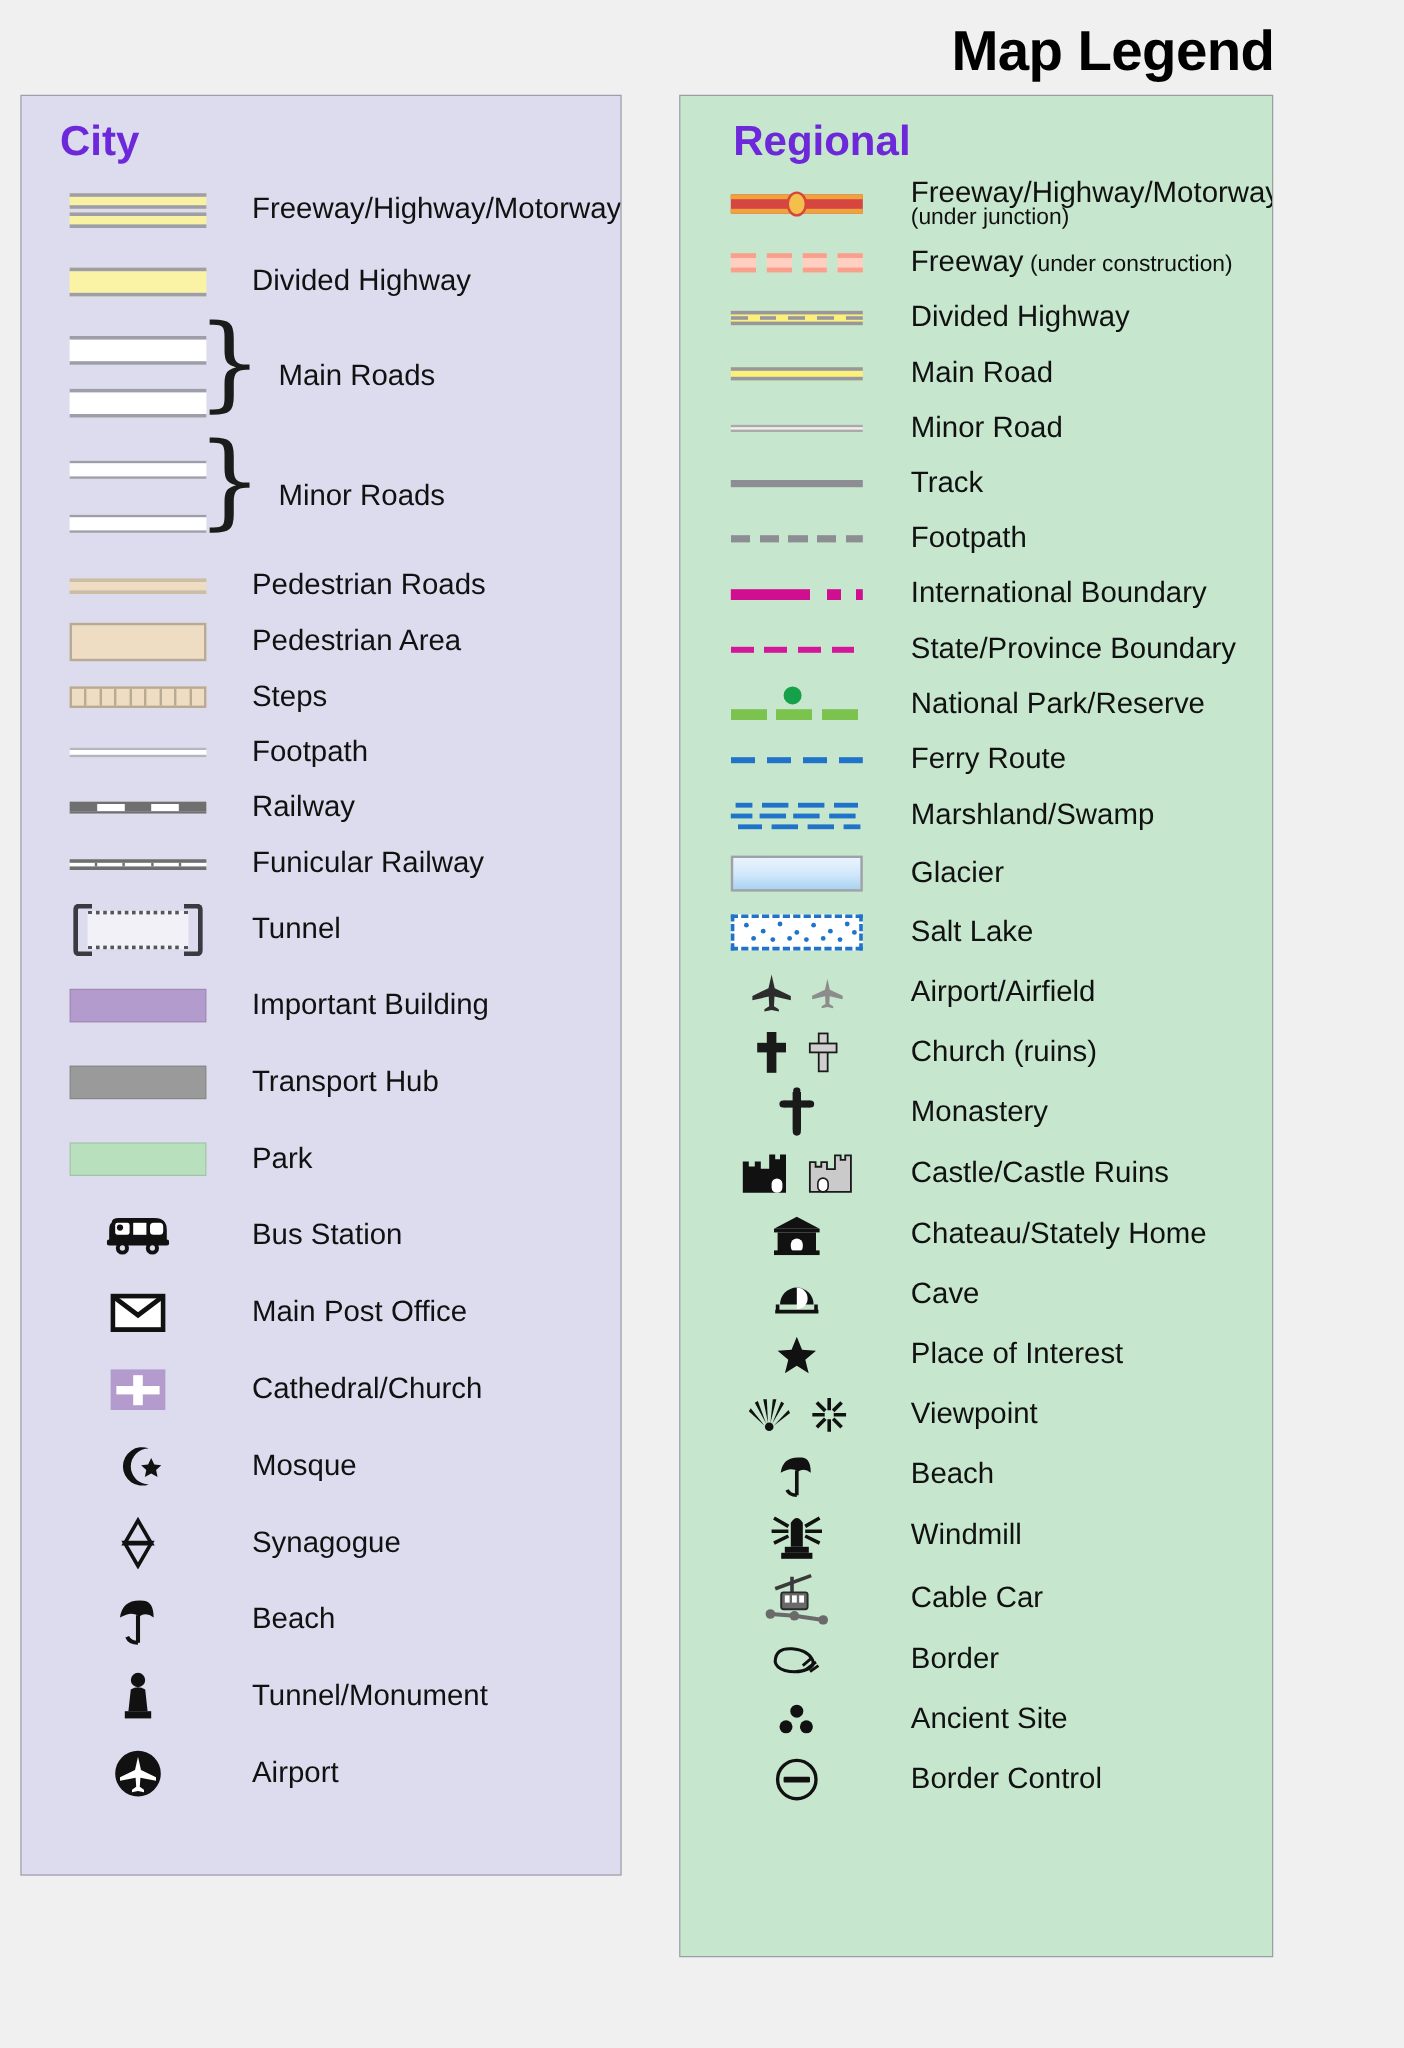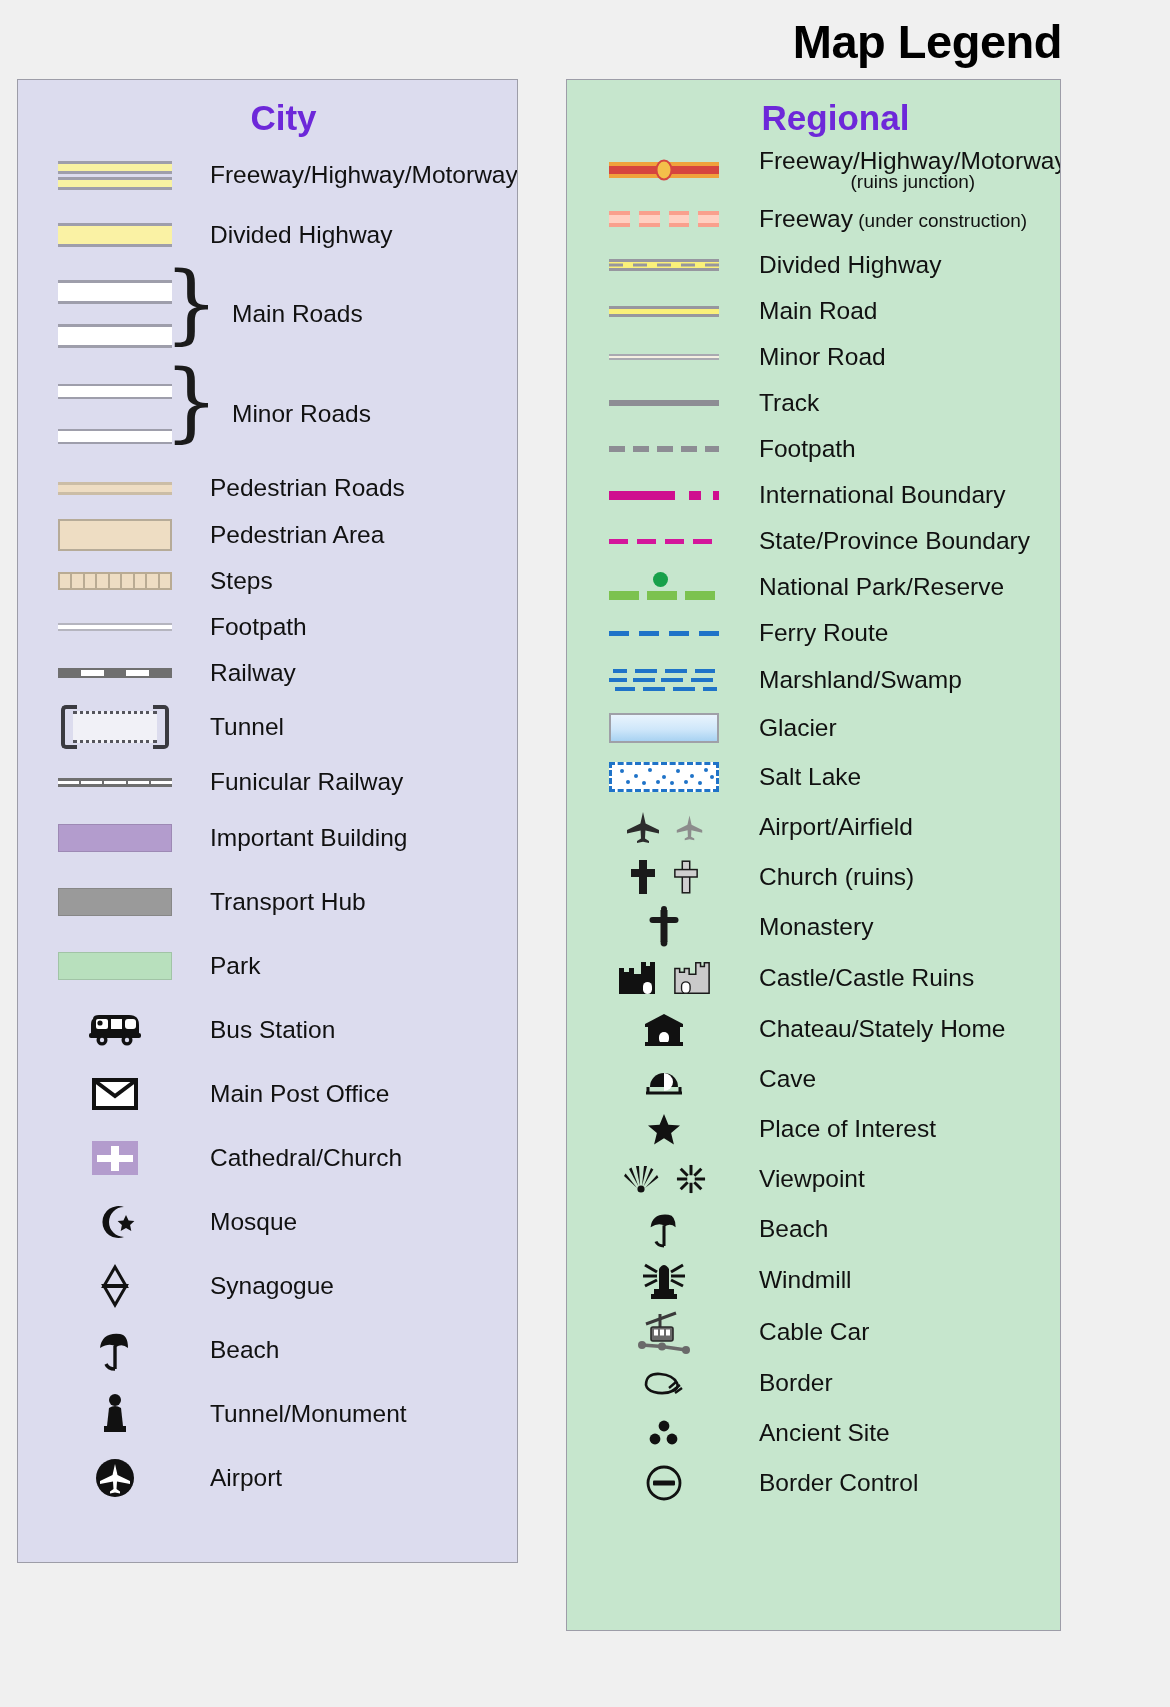--- a/index.html
+++ b/index.html
@@ -3,21 +3,21 @@
 <meta charset="utf-8">
 <style>
   * { box-sizing: border-box; }
   html, body {
     margin: 0; padding: 0;
     width: 1170px; height: 1707px;
     background: #f0f0f0;
     font-family: "Liberation Sans", sans-serif;
     overflow: hidden;
   }
-  #root { position: relative; width: 1170px; height: 1456px; text-align: center; }
+  #root { position: relative; width: 1170px; height: 1456px; }
 
   .map-title {
     position: absolute;
     right: 108px; top: 14px;
     font-size: 47px;
     font-weight: bold;
     color: #000;
     letter-spacing: -0.5px;
   }
 
@@ -345,42 +345,42 @@
               <i></i>
               <i class="g"></i>
               <i></i>
               <i class="g"></i>
               <i></i>
             </div>
         </div>
         <div class="label">Railway</div>
       </div>
 
+      <div class="row" style="height:48px">
+        <div class="sym">
+          <div class="funicular">
+              <i></i>
+              <i></i>
+              <i></i>
+              <i></i>
+              <i></i>
+            </div>
+        </div>
+        <div class="label">Funicular Railway</div>
+      </div>
+
       <div class="row" style="height:62px">
         <div class="sym">
           <div class="tunnel">
             <div class="inner"></div>
             <div class="brk l"></div>
             <div class="brk r"></div>
           </div>
         </div>
         <div class="label">Tunnel</div>
-      </div>
-
-      <div class="row" style="height:48px">
-        <div class="sym">
-          <div class="funicular">
-              <i></i>
-              <i></i>
-              <i></i>
-              <i></i>
-              <i></i>
-            </div>
-        </div>
-        <div class="label">Funicular Railway</div>
       </div>
 
       <div class="row" style="height:64px">
         <div class="sym">
           <div class="block bldg"></div>
         </div>
         <div class="label">Important Building</div>
       </div>
 
       <div class="row" style="height:64px">
@@ -498,21 +498,21 @@
     <div class="rows">
 
       <div class="row" style="height:52px">
         <div class="sym">
           <div class="rline rw-fw">
               <span class="jn"></span>
             </div>
         </div>
         <div class="label">
           <span>Freeway/Highway/Motorway</span>
-          <span class="sub-line">(ruins junction)</span>
+          <span class="sub-line">(under junction)</span>
         </div>
       </div>
 
       <div class="row" style="height:46px">
         <div class="sym">
           <div class="rline rw-fwuc">
               <i></i>
               <i></i>
               <i></i>
               <i></i>

